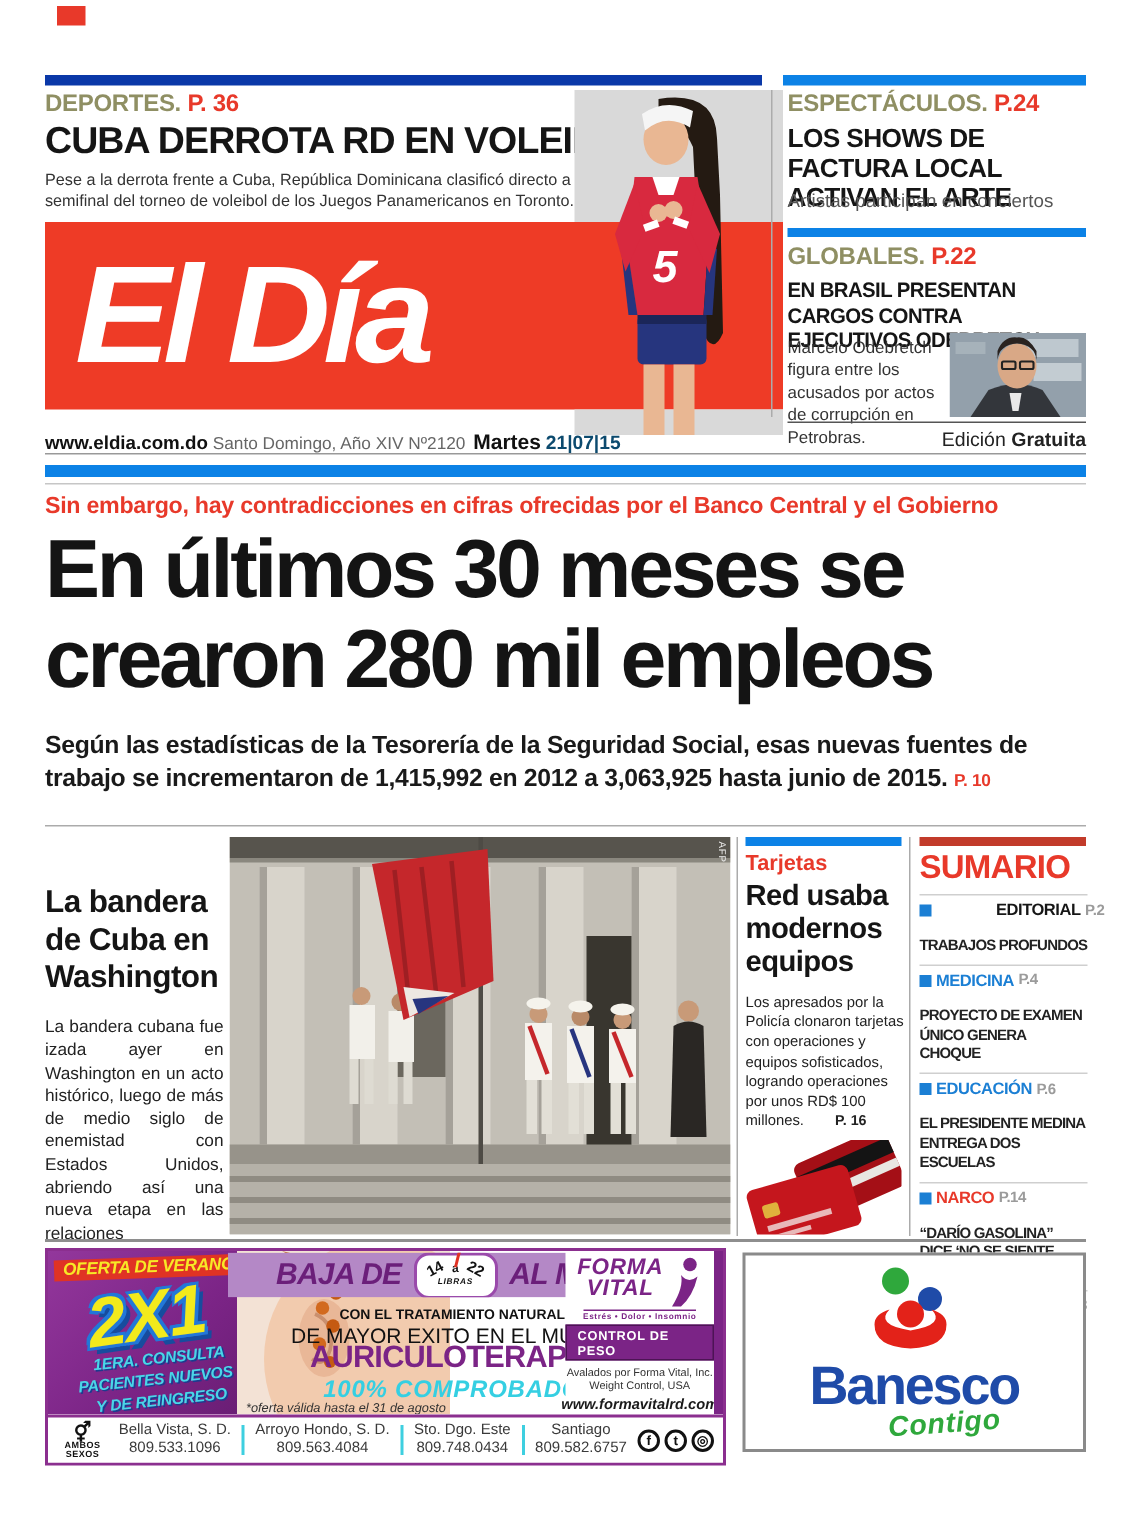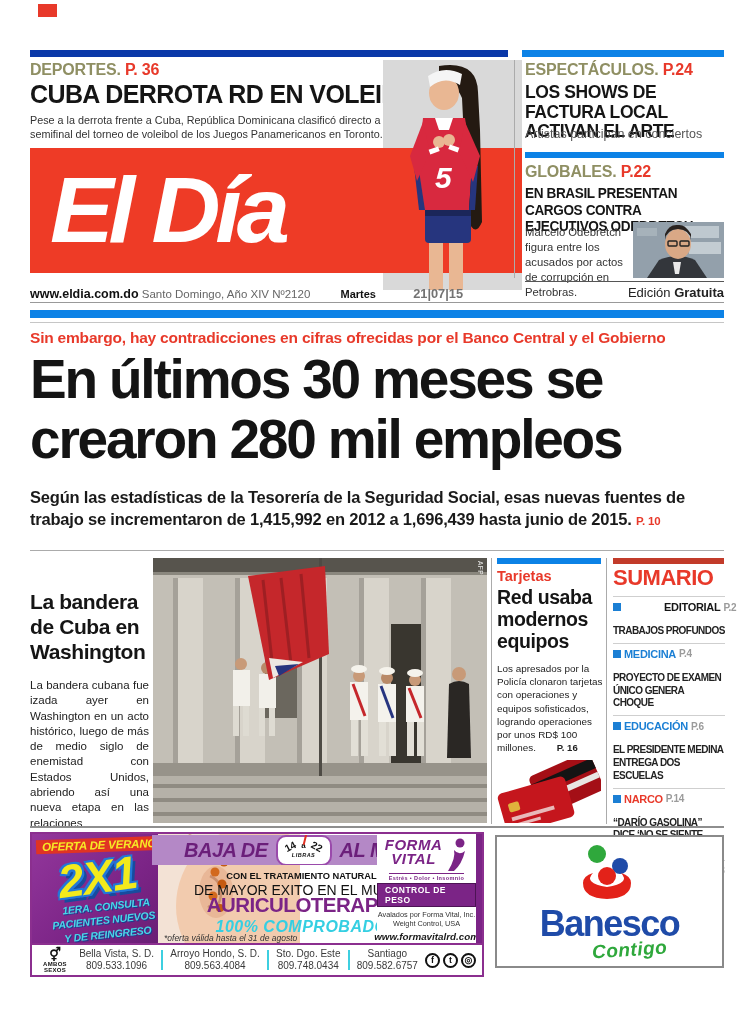--- a/index.html
+++ b/index.html
@@ -35,22 +35,22 @@
   .glob-head{left:525px;top:185px;width:206px;font-size:14px;font-weight:900;line-height:1.18;
       letter-spacing:-.4px;color:#151515;transform:scaleX(.97);transform-origin:left top;}
   .glob-body{left:525px;top:225px;width:106px;font-size:11.3px;line-height:1.32;color:#333;}
   .glob-photo{left:633px;top:222px;width:91px;height:56px;}
   .rule-right{left:525px;top:281px;width:199px;height:1px;background:#555;}
   .edicion{left:525px;top:285px;width:199px;text-align:right;font-size:13px;color:#222;}
   .edicion b{font-weight:900;}
   
   .dateline{left:30px;top:286px;font-size:11.5px;color:#666;white-space:nowrap;}
   .dateline .w{font-weight:800;color:#111;font-size:12.5px;}
-  .dateline .d{font-weight:800;color:#111;font-size:11px;margin-left:27px;}
-  .dateline .n{font-weight:700;color:#737373;font-size:12.8px;margin-left:34px;}
+  .dateline .d{font-weight:800;color:#111;font-size:14px;margin-left:2px;}
+  .dateline .n{font-weight:700;color:#0c4a6e;font-size:12.8px;}
   .rule-a{left:30px;top:302px;width:694px;height:1px;background:#999;}
   .bar-wide{left:30px;top:310px;width:694px;height:8px;background:#0C82E6;}
   .rule-b{left:30px;top:322px;width:694px;height:1px;background:#C6C6C6;}
   
   .kicker{left:30px;top:329px;font-size:15.5px;font-weight:800;color:#E8392A;letter-spacing:-.2px;}
   .lead-h{left:30px;width:700px;font-size:55px;font-weight:900;letter-spacing:-2.2px;
       color:#141414;line-height:1;}
   .lh1{top:352px;} .lh2{top:412px;}
   .lead-sub{left:30px;top:486px;width:696px;font-size:16.5px;font-weight:600;line-height:1.35;
       color:#1a1a1a;letter-spacing:-.2px;}
@@ -238,21 +238,21 @@
     <span class="n">21|07|15</span>
   </div>
   <div class="abs rule-a"></div>
   <div class="abs bar-wide"></div>
   <div class="abs rule-b"></div>
 
   <div class="abs kicker">Sin embargo, hay contradicciones en cifras ofrecidas por el Banco Central y el Gobierno</div>
   <div class="abs lead-h lh1">En últimos 30 meses se</div>
   <div class="abs lead-h lh2">crearon 280 mil empleos</div>
   <div class="abs lead-sub">
-    <span>Según las estadísticas de la Tesorería de la Seguridad Social, esas nuevas fuentes de trabajo se incrementaron de 1,415,992 en 2012 a 1,696,439 hasta junio de 2015.</span>
+    <span>Según las estadísticas de la Tesorería de la Seguridad Social, esas nuevas fuentes de trabajo se incrementaron de 1,415,992 en 2012 a 3,063,925 hasta junio de 2015.</span>
     <span class="pgref">P. 10</span>
   </div>
   <div class="abs rule-c"></div>
 
   <div class="abs ban-head">La bandera de Cuba en Washington</div>
   <div class="abs ban-body">
     <span>La bandera cubana fue izada ayer en Washington en un acto histórico, luego de más de medio siglo de enemistad con Estados Unidos, abriendo así una nueva etapa en las relaciones diplomáticas entre países.</span>
     <b>P. 22</b>
   </div>
 

